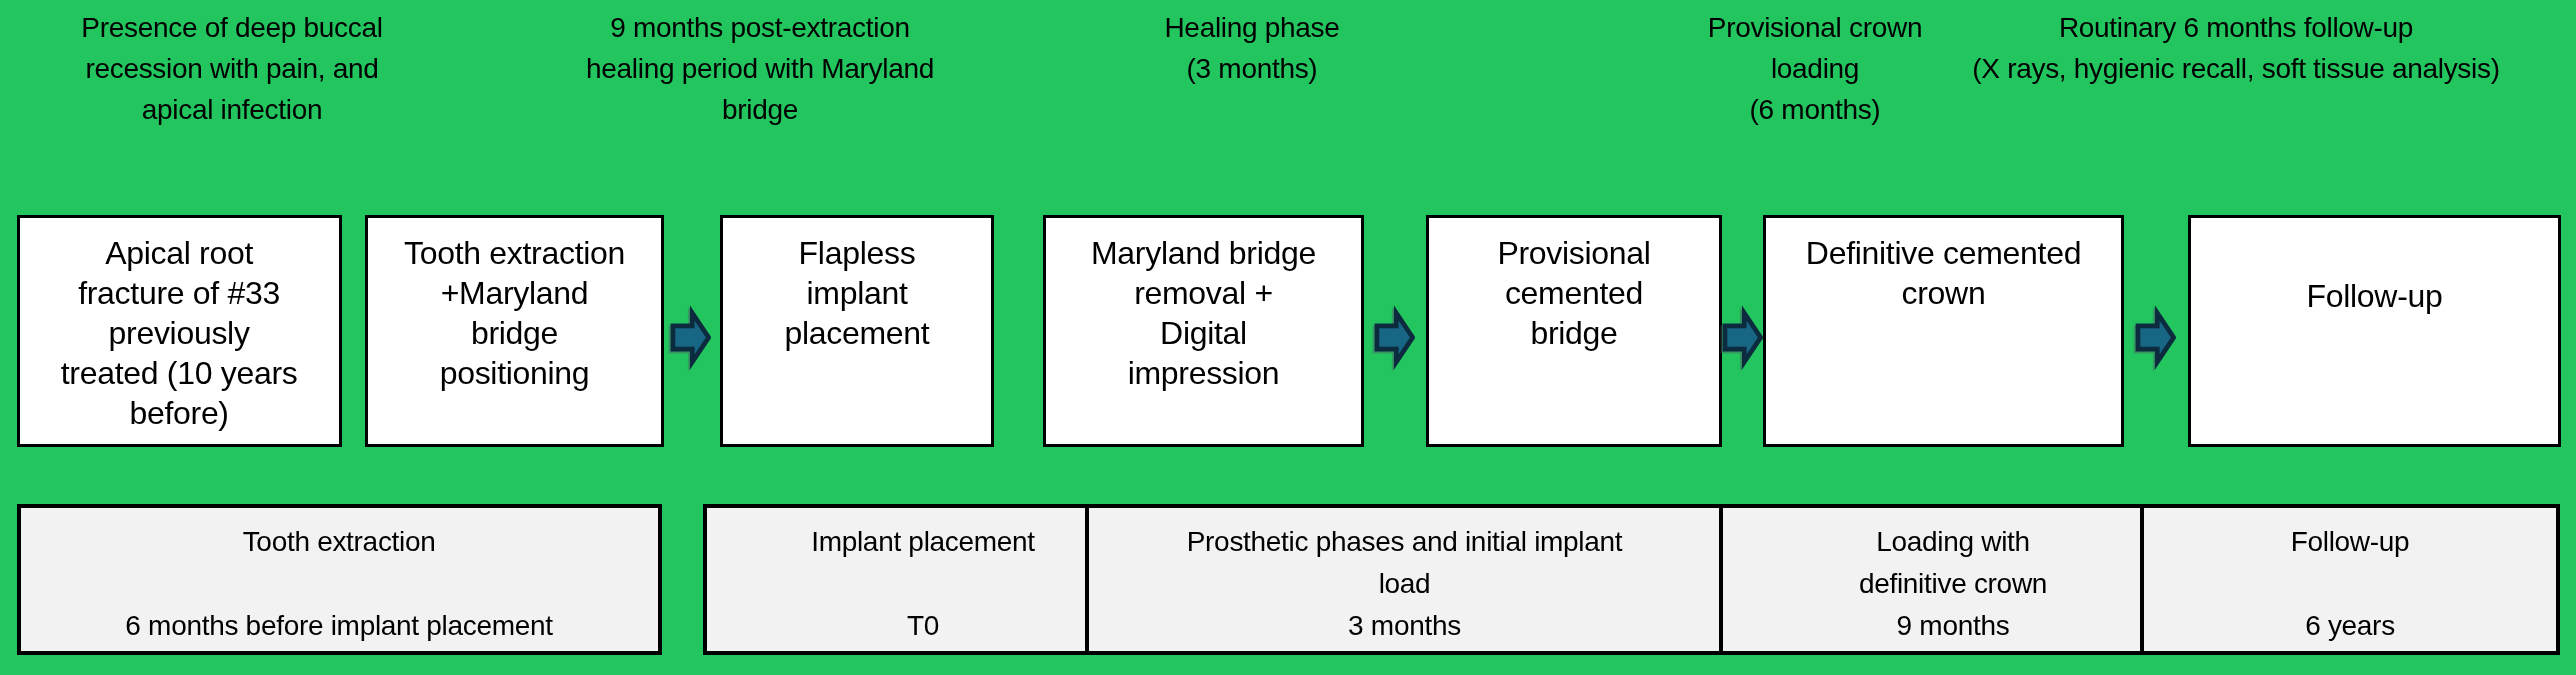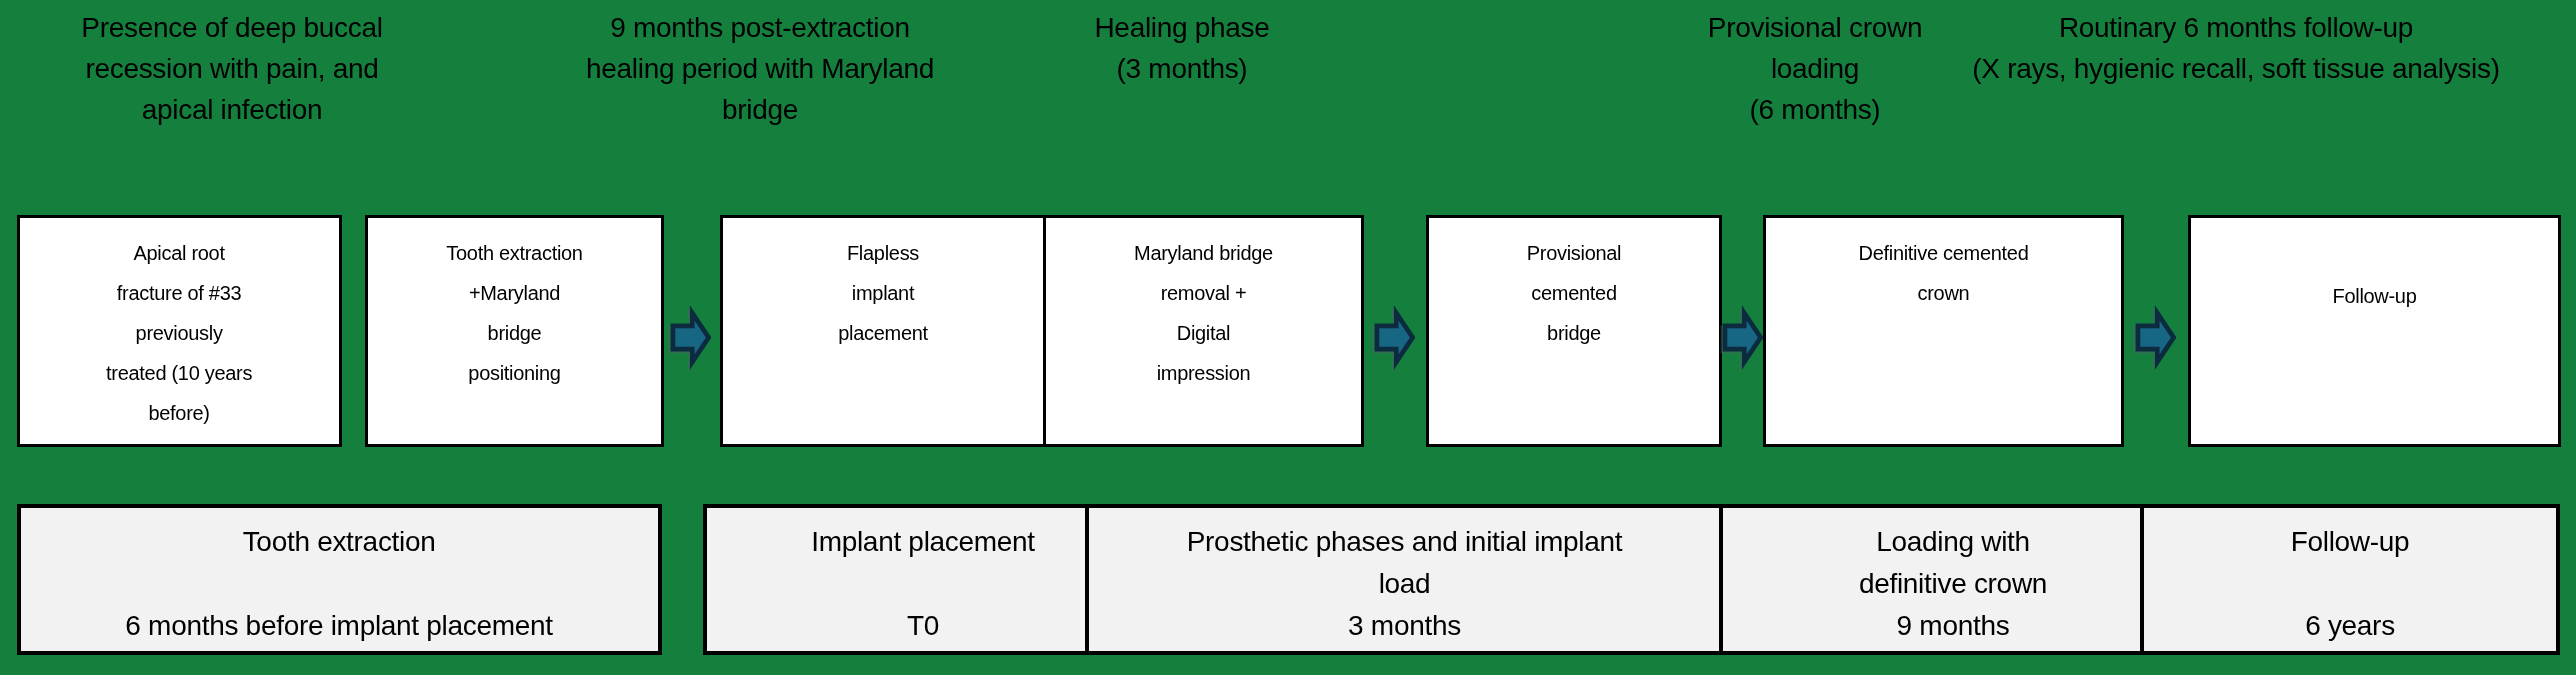--- a/index.html
+++ b/index.html
@@ -3,21 +3,21 @@
 <meta charset="utf-8">
 <style>
   * { margin: 0; padding: 0; box-sizing: border-box; }
   html, body { background: #ffffff; }
   body { font-family: "Liberation Sans", sans-serif; color: #000; }
 
   .canvas {
     position: relative;
     width: 2576px;
     height: 676px;
-    background: #15803d;
+    background: #22c55e;
     overflow: hidden;
   }
 
   .prelines { white-space: pre-line; }
 
   
   .annotation {
     position: absolute;
     top: 7px;
     transform: translateX(-50%);
@@ -29,21 +29,21 @@
   }
 
   
   .flow-box {
     position: absolute;
     top: 215px;
     height: 232px;
     background: #ffffff;
     border: 3px solid #000000;
     text-align: center;
-    font-size: 20px;
+    font-size: 32px;
     line-height: 40px;
     letter-spacing: -0.3px;
     padding-top: 15.4px;
   }
   .flow-box.center-single { padding-top: 58px; }
 
   
   .flow-arrow {
     position: absolute;
     top: 305px;
@@ -80,38 +80,38 @@
 <body>
 
 <div class="canvas">
 
   <div class="annotation prelines" style="left:232px">Presence of deep buccal
 recession with pain, and
 apical infection</div>
   <div class="annotation prelines" style="left:760px">9 months post-extraction
 healing period with Maryland
 bridge</div>
-  <div class="annotation prelines" style="left:1182px">Healing phase
+  <div class="annotation prelines" style="left:1252px">Healing phase
 (3 months)</div>
   <div class="annotation prelines" style="left:1815px">Provisional crown
 loading
 (6 months)</div>
   <div class="annotation prelines" style="left:2236px">Routinary 6 months follow-up
 (X rays, hygienic recall, soft tissue analysis)</div>
 
   <div class="flow-box prelines" style="left:16.6px;   width:325px;">Apical root
 fracture of #33
 previously
 treated (10 years
 before)</div>
   <div class="flow-box prelines" style="left:365px;  width:299px;">Tooth extraction
 +Maryland
 bridge
 positioning</div>
-  <div class="flow-box prelines" style="left:720px; width:326px;">Flapless
+  <div class="flow-box prelines" style="left:720px; width:274px;">Flapless
 implant
 placement</div>
   <div class="flow-box prelines" style="left:1043px; width:321px;">Maryland bridge
 removal +
 Digital
 impression</div>
   <div class="flow-box prelines" style="left:1426px; width:296px;">Provisional
 cemented
 bridge</div>
   <div class="flow-box prelines" style="left:1763px; width:361px;">Definitive cemented

